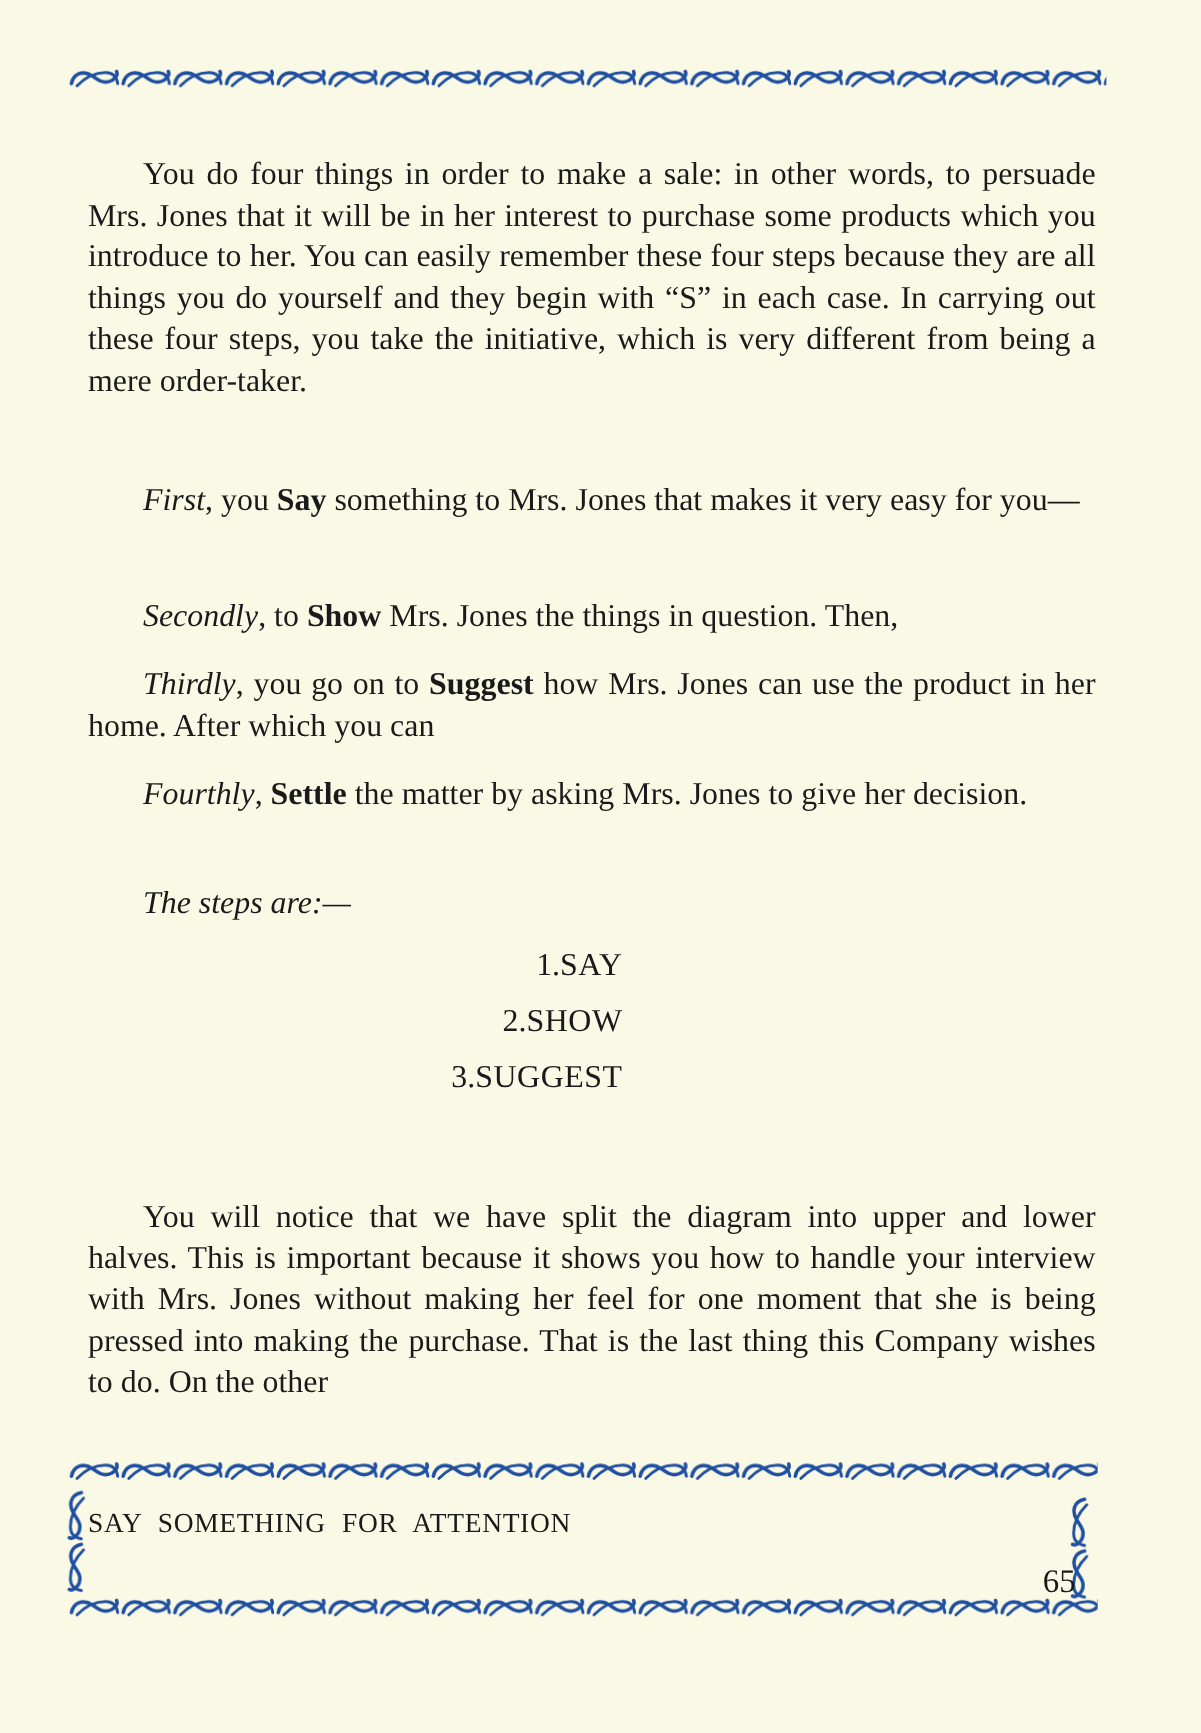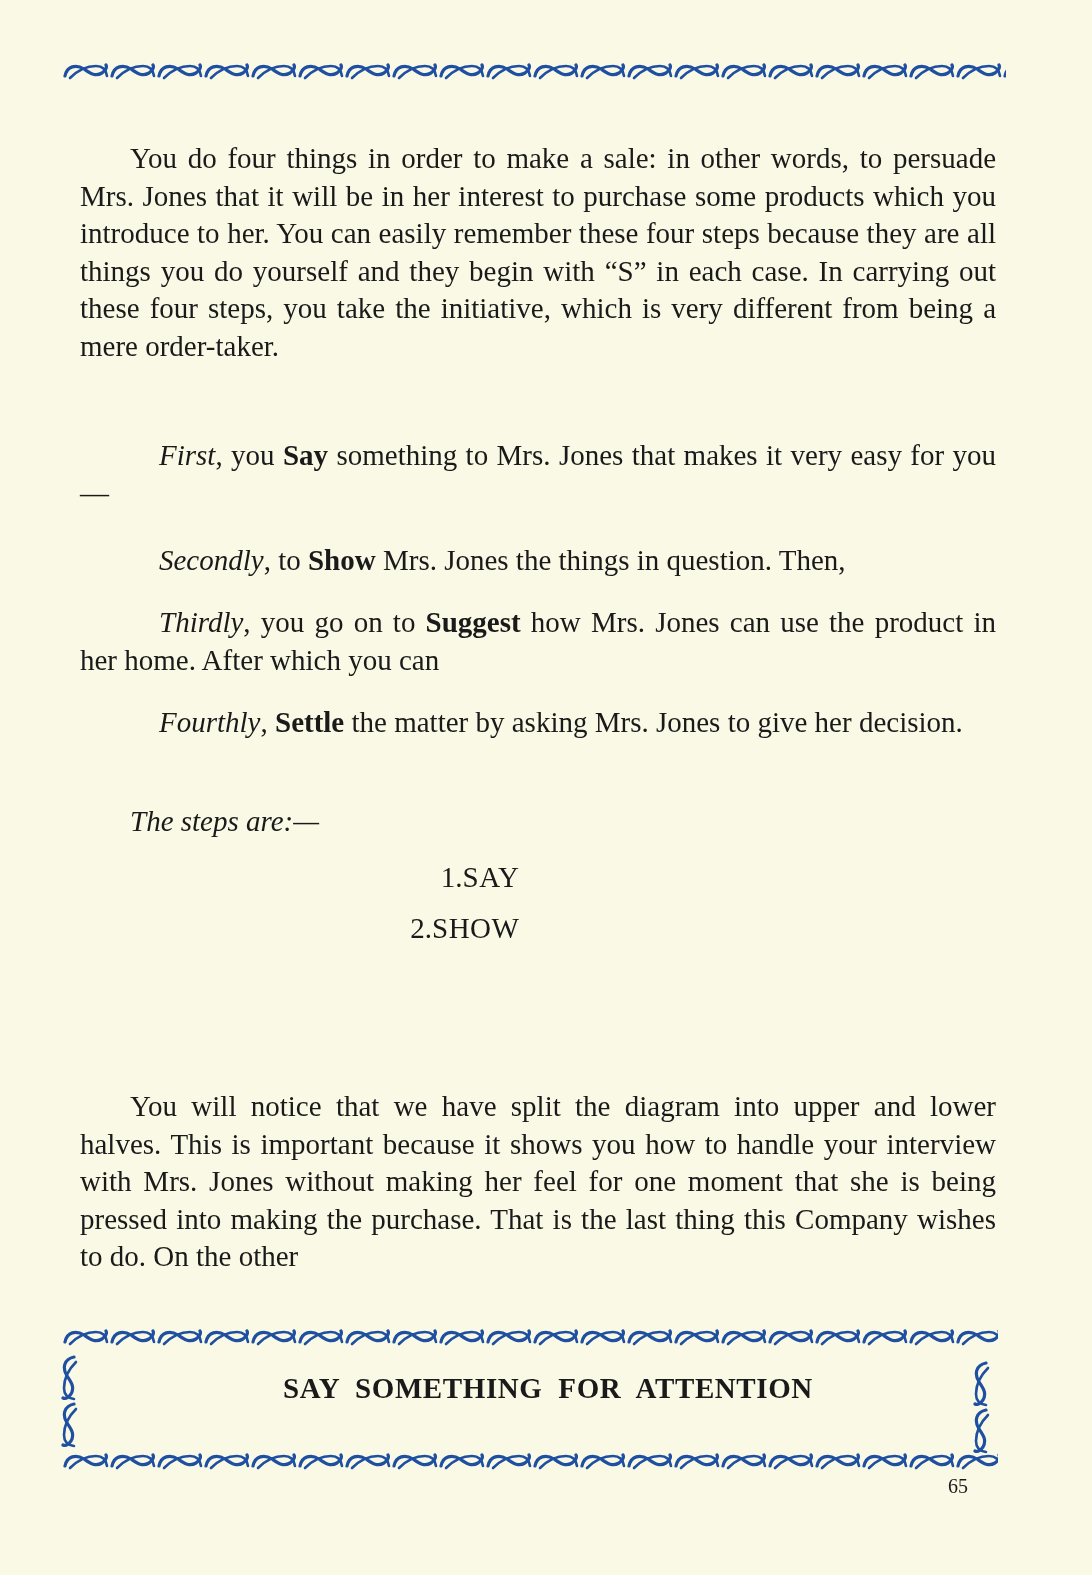--- a/index.html
+++ b/index.html
@@ -44,36 +44,35 @@
       margin: 0; padding: 0;
       list-style: none;
       text-align: right;
     }
     .steps-list .num { display: inline-block; width: 56px; }
     .steps-list .label { letter-spacing: 0.5px; }
     .box-title {
       position: absolute;
       left: 80px; width: 936px;
       top: 1372px;
-      text-align: center;
-      font-weight: bold;
-      font-size: 29px;
+      font-weight: normal;
+      font-size: 25px;
       letter-spacing: 0.6px;
       word-spacing: 8px;
     }
     .side-orn {
       position: absolute;
       width: 26px; height: 94px;
     }
     .page-number {
       position: absolute;
-      left: 948px; top: 1475px;
-      font-size: 20px;
+      left: 948px; top: 1421px;
+      font-size: 30px;
     }
-    em { font-style: italic; margin-left: 29px; }
+    em { font-style: italic; }
     b { font-weight: bold; }
   </style>
 </head>
 <body>
 
 <svg width="0" height="0" style="position:absolute">
   <defs>
     <pattern id="wave" x="0" y="0" width="47" height="22" patternUnits="userSpaceOnUse">
       <path d="M3,16 C5,6 14,4 22,9 C28,13 33,17 40,13 C44,10 45,7 44,5" fill="none" stroke="#1f4fa0" stroke-width="3.2" stroke-linecap="round"></path>
       <path d="M8,18 C16,10 26,6 34,6 C40,6 44,9 45,16" fill="none" stroke="#1f4fa0" stroke-width="2.6" stroke-linecap="round"></path>
@@ -111,20 +110,21 @@
   <p class="indent"><em>Fourthly</em><span>, </span><b>Settle</b><span> the matter by asking Mrs. Jones to give her decision.</span></p>
 </div>
 
 <div class="page-text para6">
   <p class="indent">The steps are:—</p>
 </div>
 
 <ul class="steps-list">
   <li><span class="num">1.</span><span class="label">SAY</span></li>
   <li><span class="num">2.</span><span class="label">SHOW</span></li>
+  <li><span class="num">3.</span><span class="label">SUGGEST</span></li>
 </ul>
 
 <div class="page-text para7">
   <p class="indent">You will notice that we have split the diagram into upper and lower halves. This is important because it shows you how to handle your interview with Mrs. Jones without making her feel for one moment that she is being pressed into making the purchase. That is the last thing this Company wishes to do. On the other</p>
 </div>
 
 <div>
   <div class="ornament-row" style="left:62px; top:1326px; width:936px;">
     <svg width="936" height="22">
       <rect width="936" height="22" fill="url(#wave)"></rect>

